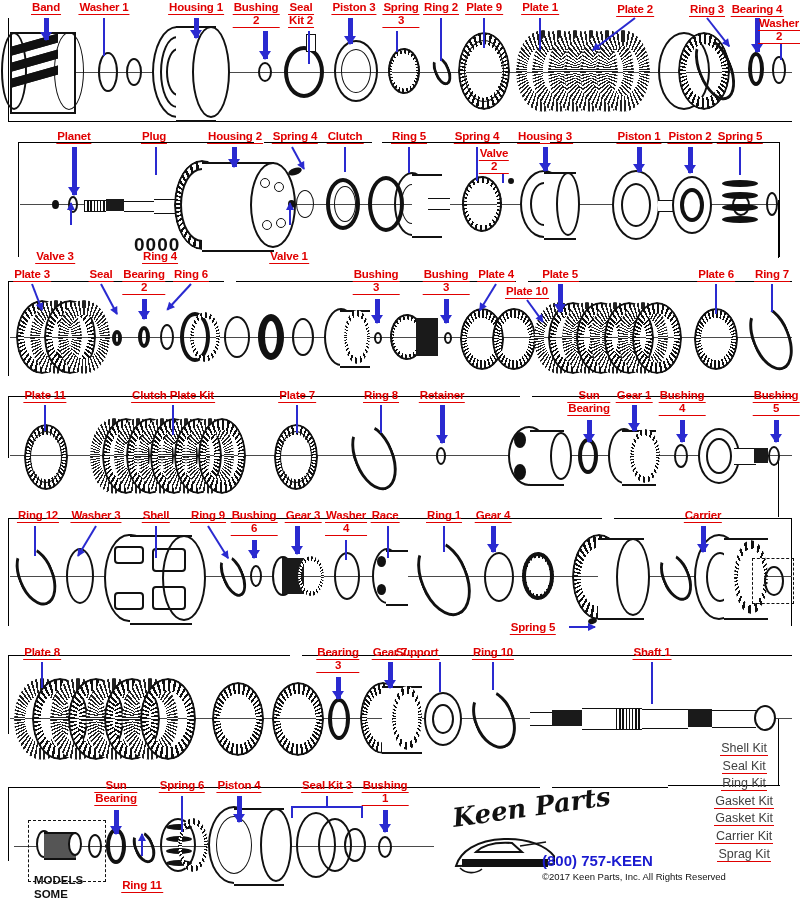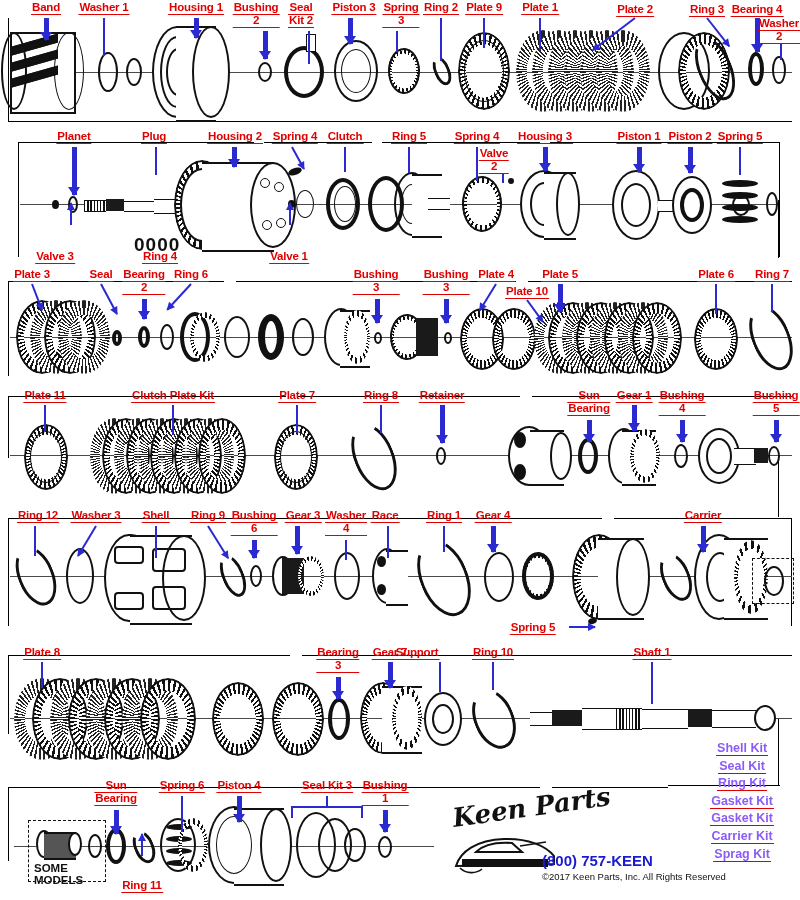--- a/index.html
+++ b/index.html
@@ -79,21 +79,21 @@
            border-top:1.5px solid #111;border-bottom:1.5px solid #111;}
 
   
   .snap{position:absolute;border-radius:50%;border:3px solid #111;box-sizing:border-box;
         border-top-color:transparent;transform:rotate(-22deg);}
 
   .dashbox{position:absolute;border:1.6px dashed #111;box-sizing:border-box;}
 
   
   #kitlist{position:absolute;right:26px;top:740px;text-align:center;}
-  #kitlist .kit{color:#8b5cf6;font-weight:bold;font-size:12.5px;line-height:17.6px;white-space:nowrap;}
+  #kitlist .kit{color:#404040;font-weight:normal;font-size:12.5px;line-height:17.6px;white-space:nowrap;}
   #kitlist .kit u{text-decoration:none;border-bottom:1.6px solid #e00000;padding:0 1px;}
 
   
   #brand{position:absolute;left:432px;top:792px;width:250px;height:100px;}
   #brandScript{position:absolute;left:20px;top:0px;font-family:"DejaVu Serif",serif;font-style:italic;
                 font-size:26px;color:#111;transform:rotate(-8deg);white-space:nowrap;font-weight:bold;}
   #phone{position:absolute;left:110px;top:60px;color:#1a1ad0;font-weight:bold;font-size:15px;white-space:nowrap;}
   #copy{position:absolute;left:110px;top:79px;color:#111;font-size:9.5px;white-space:nowrap;}
   #carart{position:absolute;left:18px;top:34px;width:110px;height:48px;}
 
@@ -512,21 +512,21 @@
     <div class="shaft" style="left:182px;top:8px;width:44px;height:16px;"></div>
     <div class="drumface" style="left:224px;top:3px;width:22px;height:26px;"></div>
   </div>
 
   <div class="dashbox" style="left:28px;top:820px;width:78px;height:62px;"></div>
   <div class="part" style="left:36px;top:830px;width:62px;height:30px;">
     <div class="drumface" style="left:0;top:0;width:16px;height:28px;"></div>
     <div class="bodyfill" style="left:8px;top:2px;width:32px;height:24px;background:#555;"></div>
     <div class="drumface" style="left:32px;top:2px;width:14px;height:24px;"></div>
   </div>
-  <div class="somemodels" style="left:34px;top:862px;">SOME</div>
+  <div class="somemodels" style="left:34px;top:888px;">SOME</div>
   <div class="somemodels" style="left:34px;top:874px;">MODELS</div>
   <div class="part" style="left:88px;top:834px;">
     <div class="ring" style="left:0;top:0;width:14px;height:24px;"></div>
   </div>
   <div class="part" style="left:106px;top:828px;">
     <div class="ring thick" style="left:0;top:0;width:20px;height:36px;"></div>
   </div>
   <div class="part" style="left:134px;top:830px;">
     <div class="snap" style="left:0;top:0;width:20px;height:34px;"></div>
   </div>

